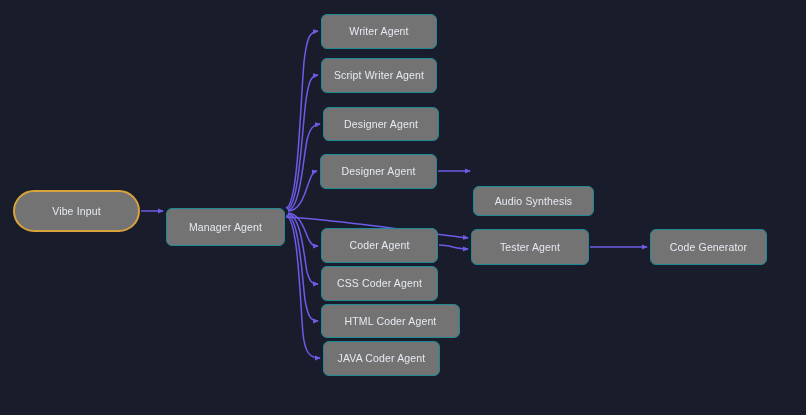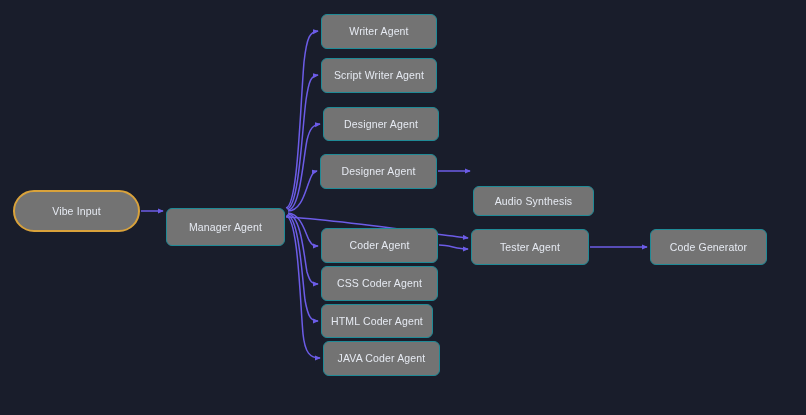--- a/index.html
+++ b/index.html
@@ -96,21 +96,21 @@
       </div>
       <div class="node" style="left: 320px; top: 154px; width: 117px; height: 35px;">
         <span class="node-label">Designer Agent</span>
       </div>
       <div class="node" style="left: 321px; top: 228px; width: 117px; height: 35px;">
         <span class="node-label">Coder Agent</span>
       </div>
       <div class="node" style="left: 321px; top: 266px; width: 117px; height: 35px;">
         <span class="node-label">CSS Coder Agent</span>
       </div>
-      <div class="node" style="left: 321px; top: 304px; width: 112px; height: 34px;">
+      <div class="node" style="left: 321px; top: 304px; width: 139px; height: 34px;">
         <span class="node-label">HTML Coder Agent</span>
       </div>
       <div class="node" style="left: 323px; top: 341px; width: 117px; height: 35px;">
         <span class="node-label">JAVA Coder Agent</span>
       </div>
       <div class="node" style="left: 473px; top: 154px; width: 121px; height: 30px; margin-top: 32px;">
         <span class="node-label">Audio Synthesis</span>
       </div>
       <div class="node" style="left: 471px; top: 229px; width: 118px; height: 36px;">
         <span class="node-label">Tester Agent</span>

